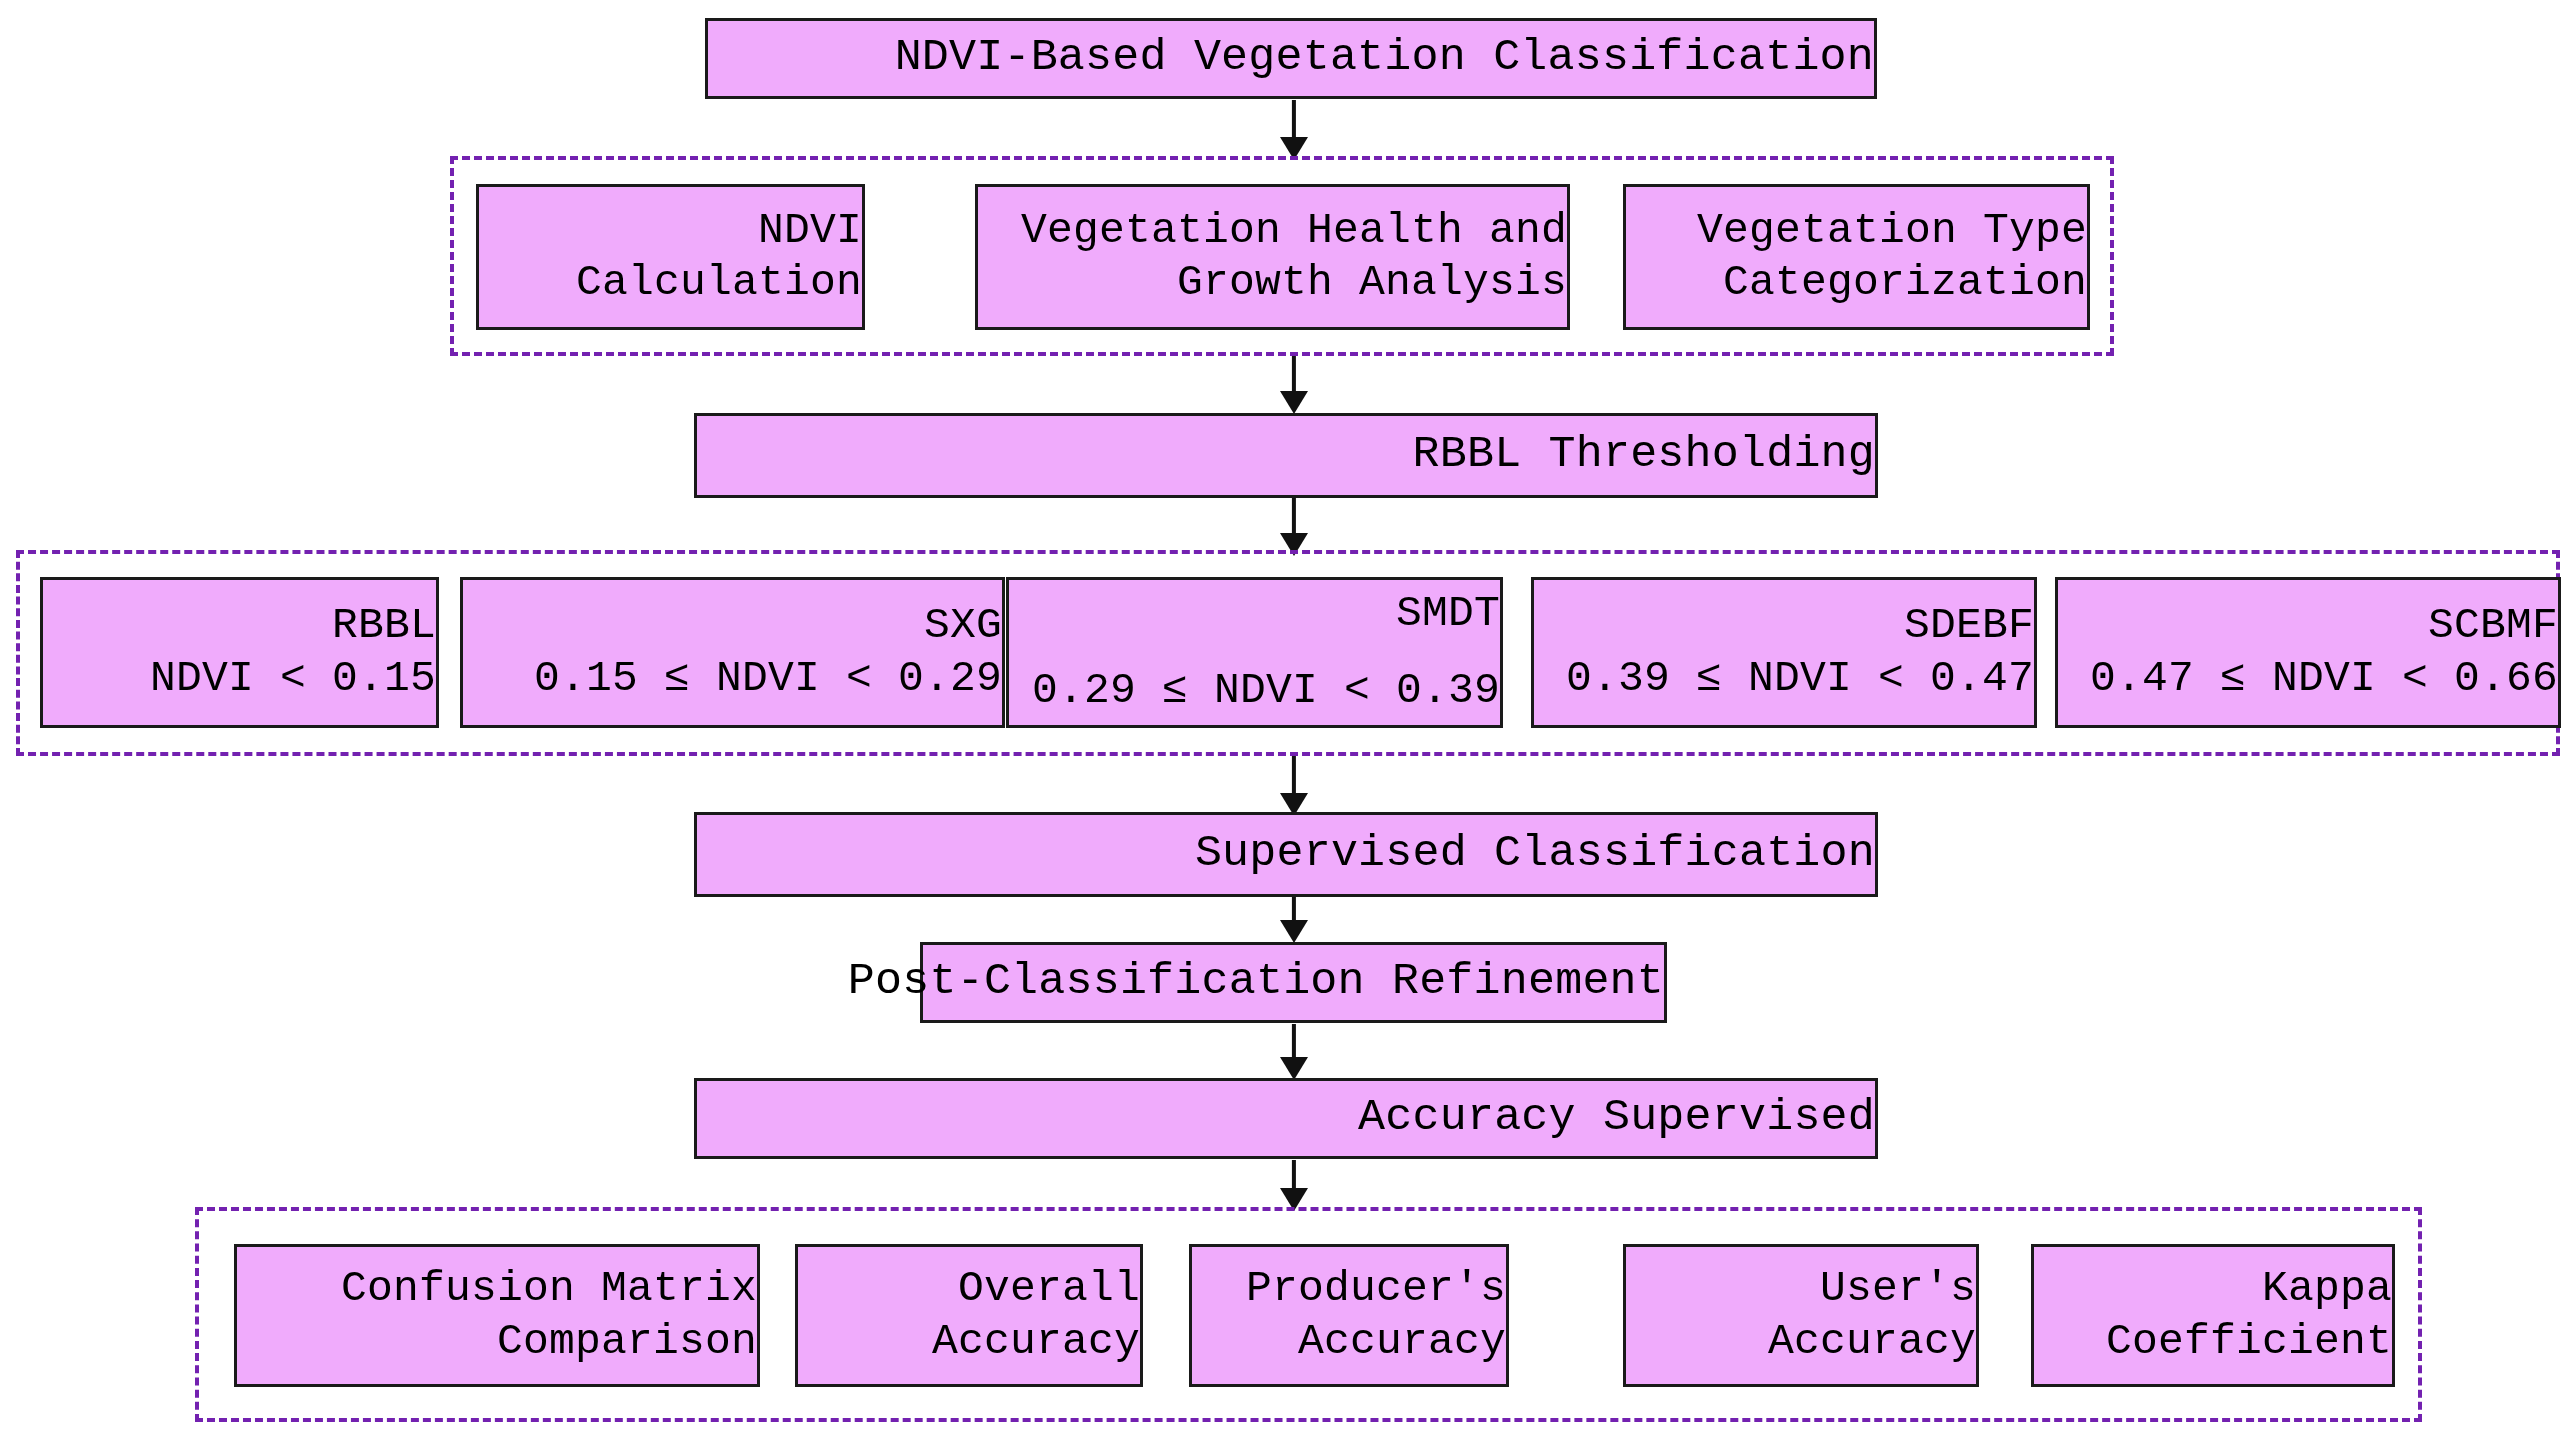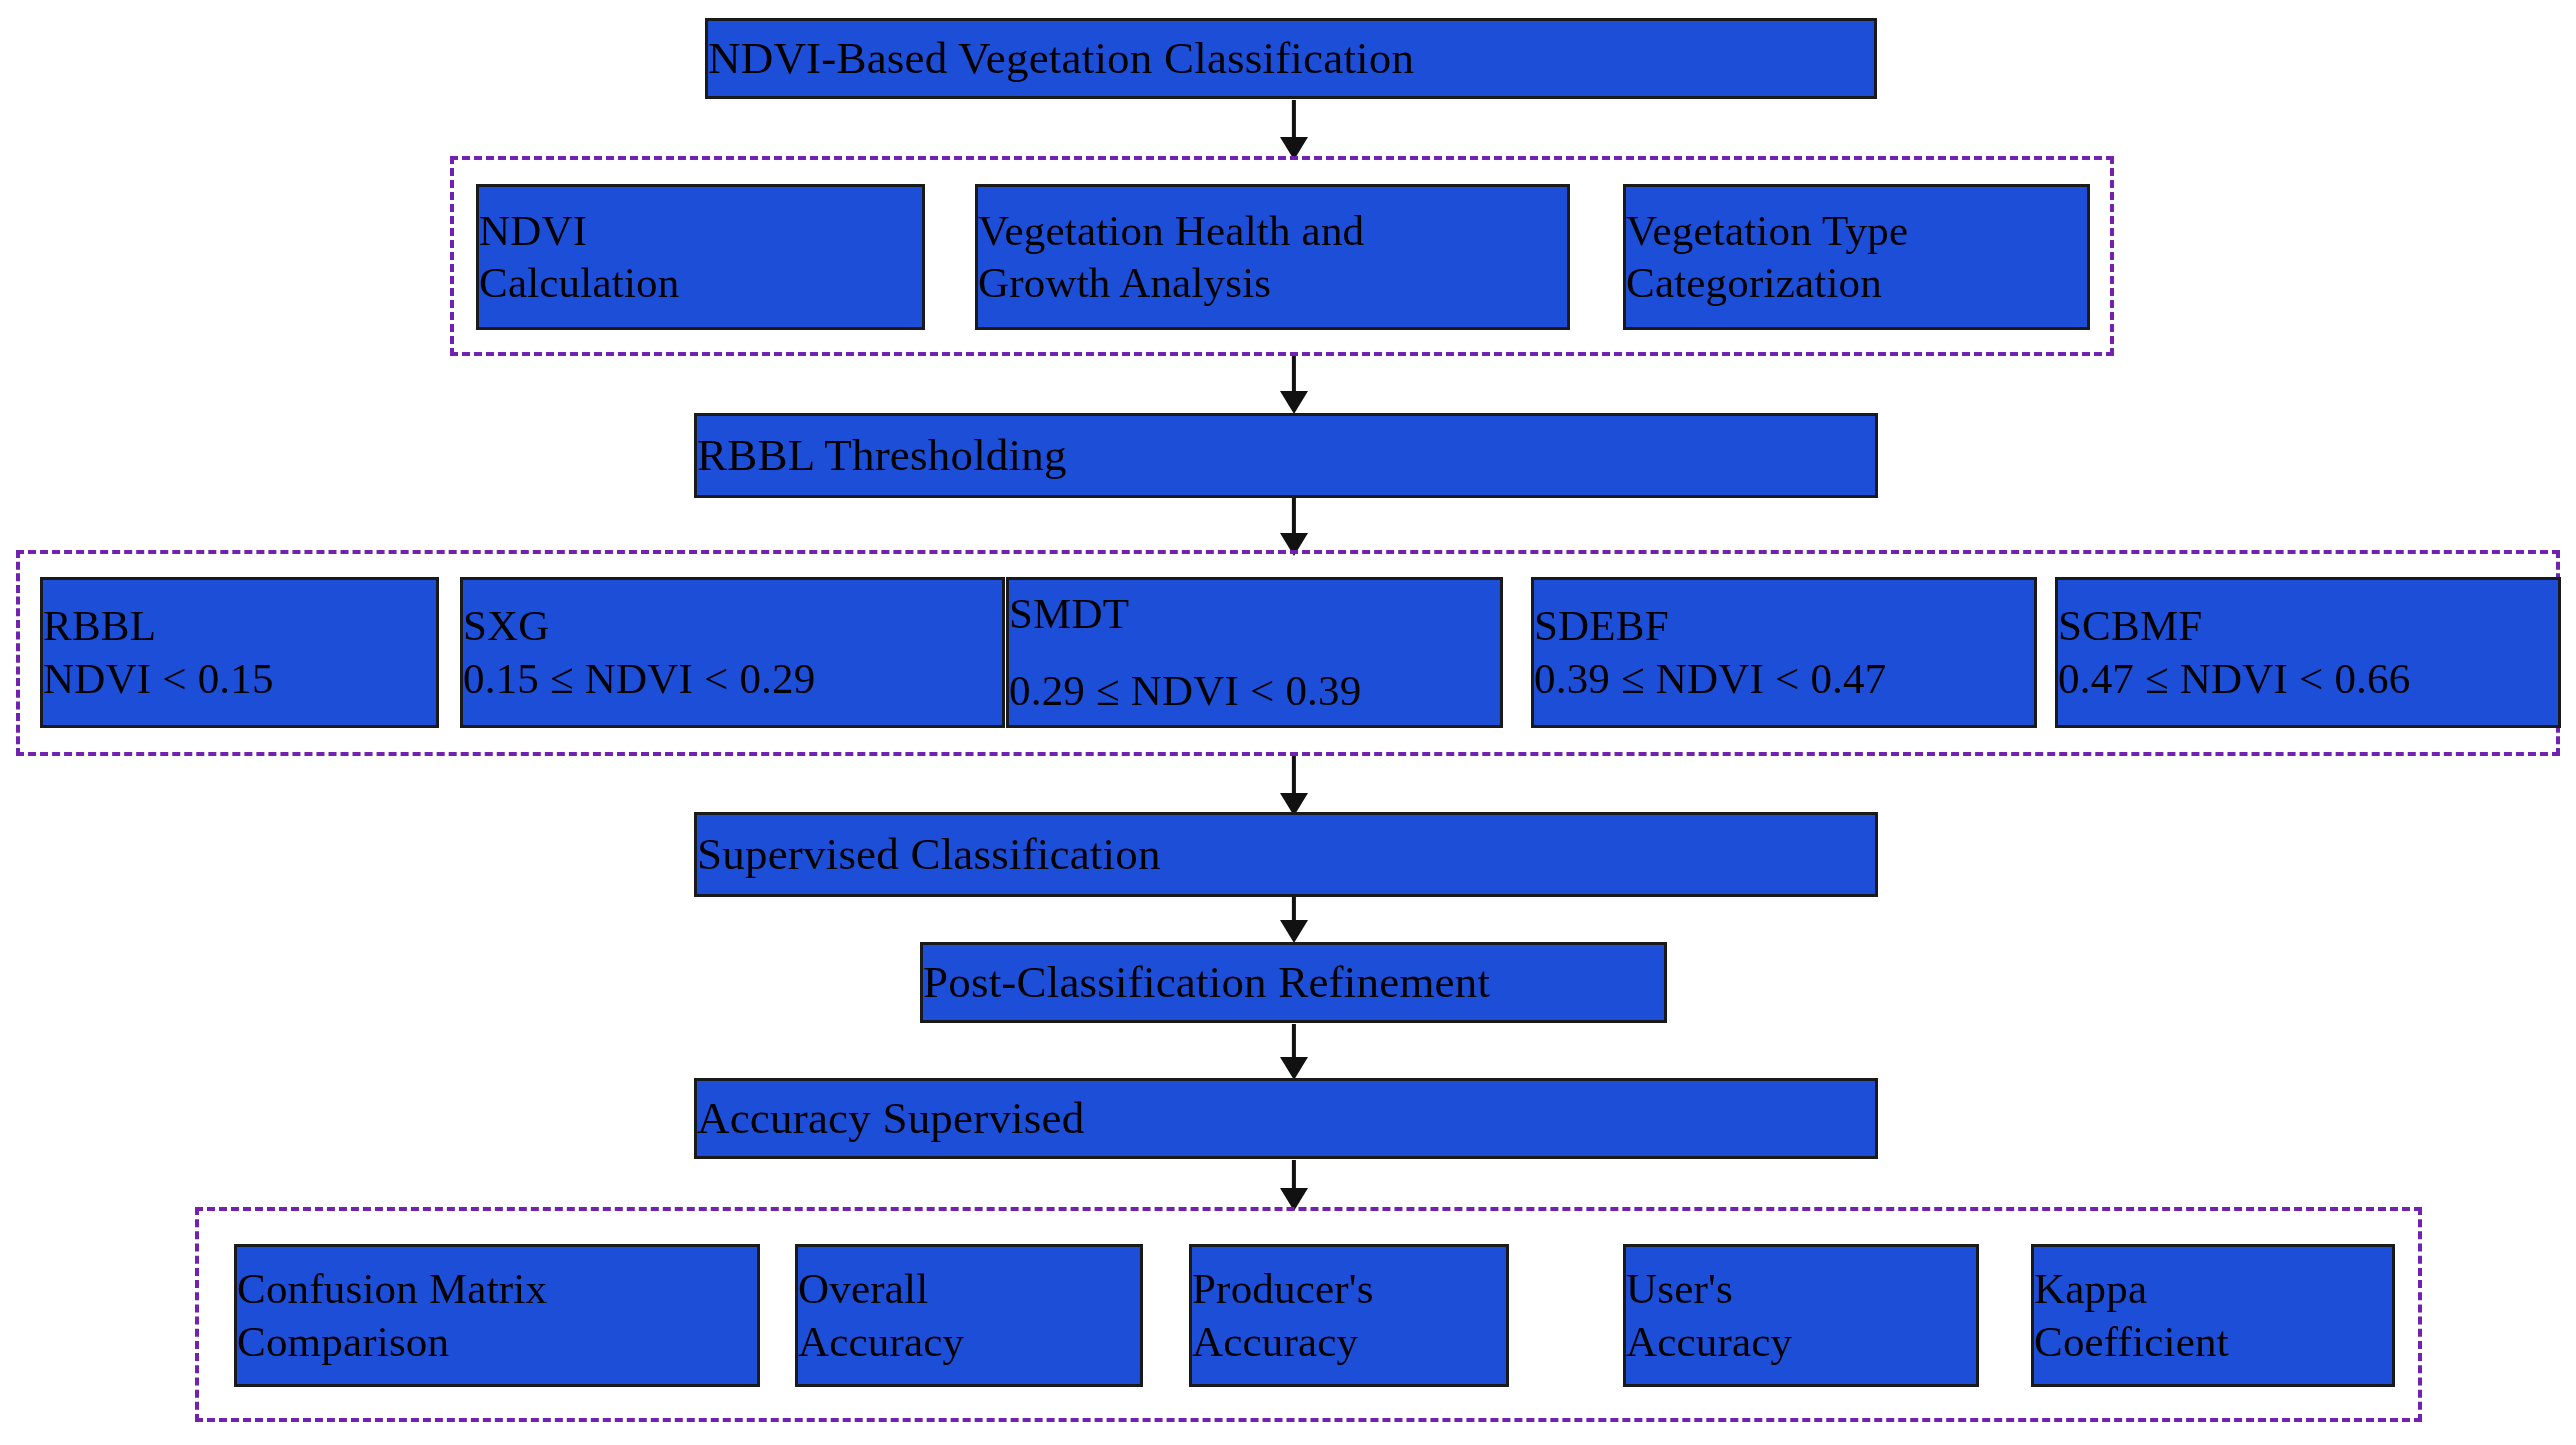--- a/index.html
+++ b/index.html
@@ -17,30 +17,31 @@
     height: 1445px;
     background: #ffffff;
     overflow: hidden;
   }
 
   
   .box {
     position: absolute;
     box-sizing: border-box;
     border: 3.3px solid #1a1a1a;
-    background: #1d4ed8;
+    background: #f0abfc;
     display: flex;
     flex-direction: column;
-    align-items: flex-start;
+    align-items: flex-end;
     justify-content: center;
     text-align: center;
     line-height: 1.22;
     font-size: 45px;
     letter-spacing: 0.2px;
     white-space: nowrap;
+    font-family: Liberation Mono, monospace;
   }
   .box .ln {
     display: block;
   }
 
   
   .dashgroup {
     position: absolute;
     box-sizing: border-box;
     border: 4.2px dashed #7321B0;
@@ -81,21 +82,21 @@
   </div>
 
   <div class="arrow" style="left:1294px; top:100px; height:60px;">
     <div class="shaft" style="height:38px;"></div>
     <div class="head" style="top:37px;"></div>
   </div>
 
   <div class="dashgroup" style="left:450px; top:156px; width:1664px; height:200px;">
   </div>
 
-  <div class="box" style="left:476px; top:184px; width:449px; height:146px; font-size:43px;">
+  <div class="box" style="left:476px; top:184px; width:389px; height:146px; font-size:43px;">
     <span class="ln">NDVI</span>
     <span class="ln">Calculation</span>
   </div>
 
   <div class="box" style="left:1623px; top:184px; width:467px; height:146px; font-size:43px;">
     <span class="ln">Vegetation Type</span>
     <span class="ln">Categorization</span>
   </div>
 
   <div class="box" style="left:975px; top:184px; width:595px; height:146px; font-size:43px;">

